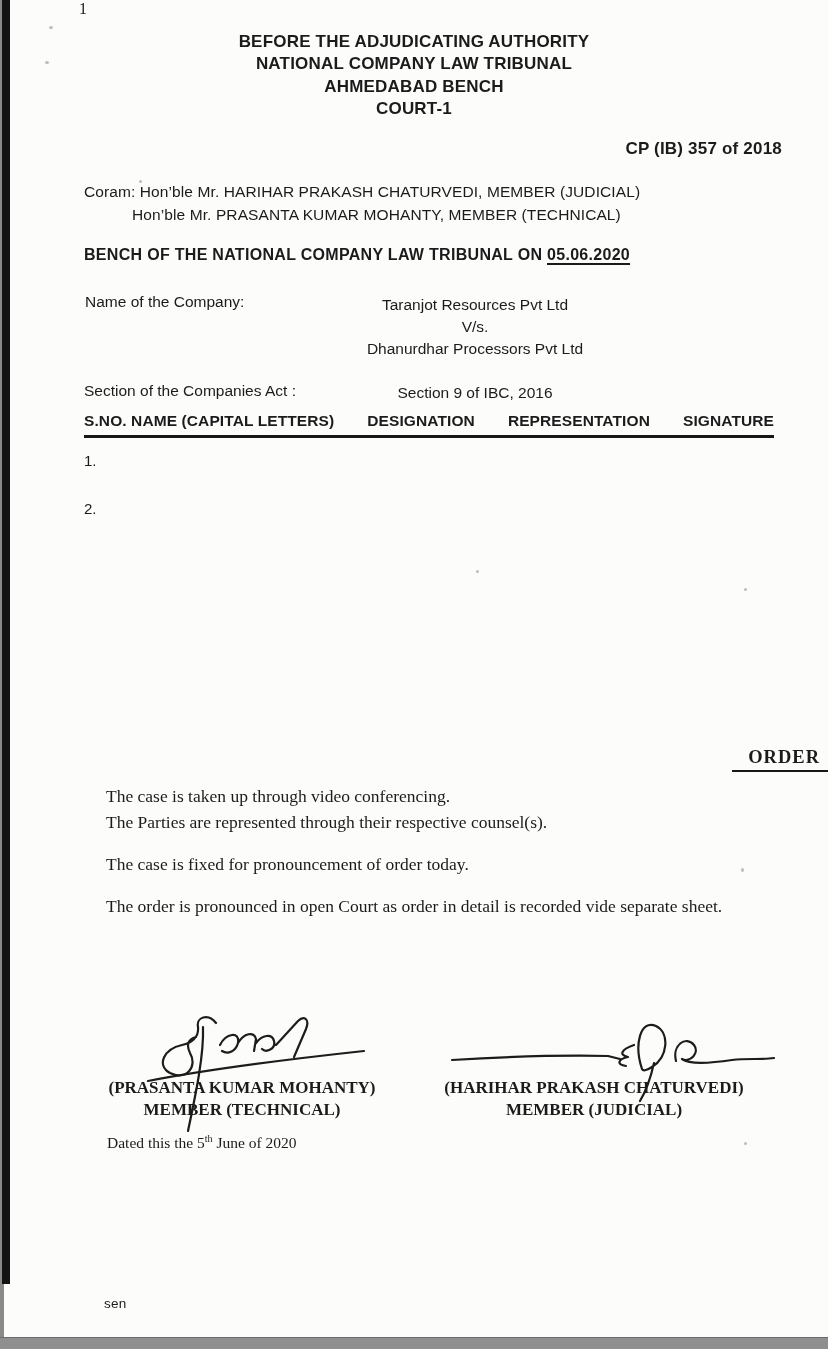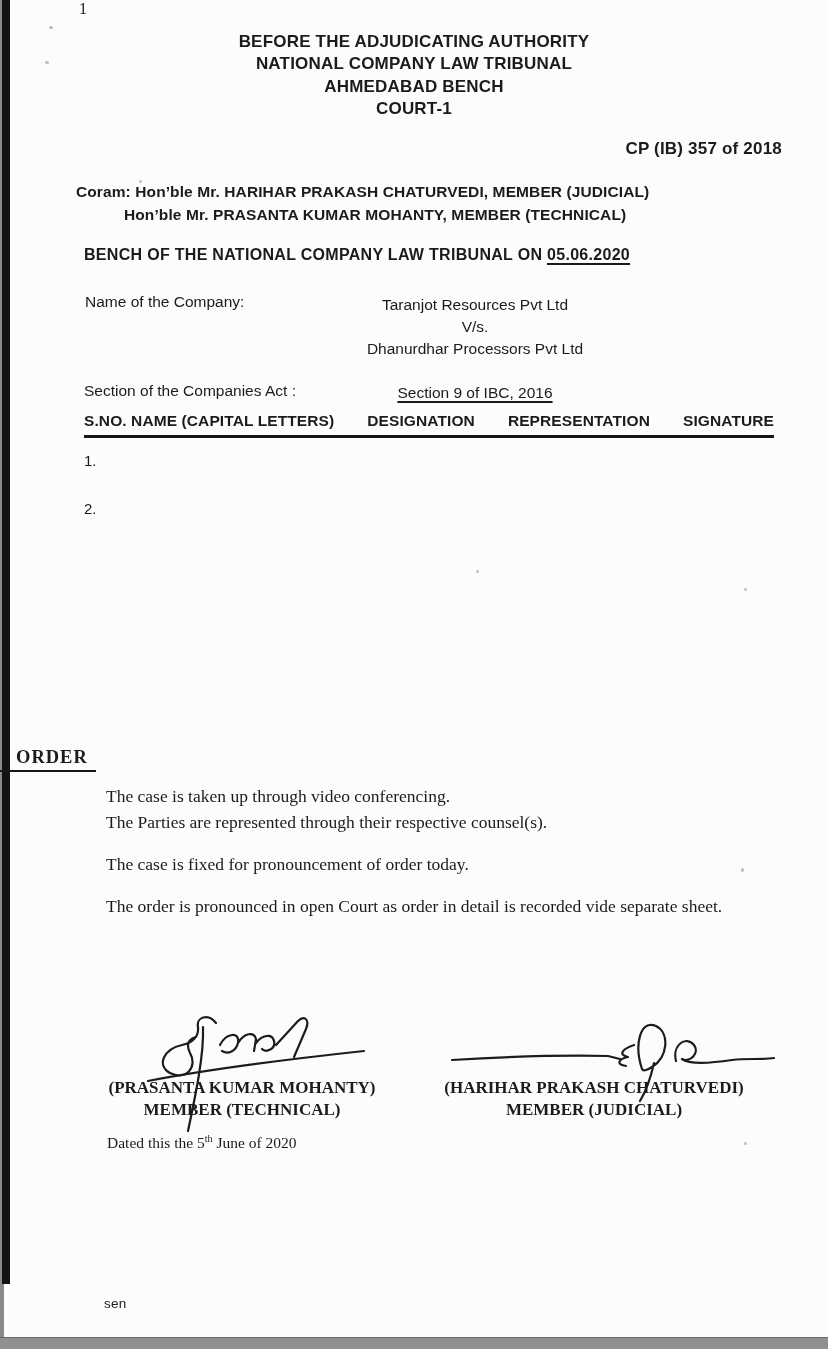--- a/index.html
+++ b/index.html
@@ -19,45 +19,45 @@
   .speck { position:absolute; background:#9a9a9a; border-radius:50%; opacity:.65; }
 
   
   .page-number { position:absolute; left:79px; top:0; font-family:"Liberation Serif", serif; font-size:16px; }
 
   .title-block { position:absolute; left:0; right:0; top:31px; text-align:center;
                  font-weight:bold; font-size:17px; line-height:22.4px; letter-spacing:.2px; }
 
   .case-number { position:absolute; right:46px; top:139px; font-weight:bold; font-size:17px; letter-spacing:.2px; }
 
-  .coram { position:absolute; left:76px; top:180px; font-weight:bold; font-size:15.5px; line-height:23px; letter-spacing:.1px; }
+  .coram { position:absolute; left:84px; top:180px; font-weight:normal; font-size:15.5px; line-height:23px; letter-spacing:.1px; }
   .coram .indent { padding-left:48px; }
 
   .hearing-heading { position:absolute; left:84px; width:688px; top:244px;
                      font-weight:bold; font-size:16px; line-height:22px; letter-spacing:.3px; }
   .hearing-heading .justified { text-align:justify; text-align-last:justify; }
   .u-date { text-decoration:underline; text-decoration-thickness:2px; text-underline-offset:3px; }
 
   .company-label { position:absolute; left:85px; top:293px; font-size:15.5px; }
   .company-values { position:absolute; left:310px; width:330px; top:294px; text-align:center;
                     font-size:15.5px; line-height:22px; }
 
   .section-label { position:absolute; left:84px; top:382px; font-size:15.5px; }
   .section-value { position:absolute; left:310px; width:330px; top:384px; text-align:center; font-size:15.5px; }
-  .section-value span { text-decoration:underline; text-decoration-thickness:1.5px; text-underline-offset:3px; }
+  .section-value span { text-decoration-thickness:1.5px; text-underline-offset:3px; }
 
   .table-header { position:absolute; left:84px; top:412px; width:690px;
                   display:flex; justify-content:space-between;
                   font-weight:bold; font-size:15.5px; letter-spacing:.1px;
                   border-bottom:3px solid #171717; padding-bottom:5px; }
 
   .row-no-1 { position:absolute; left:84px; top:452px; font-size:15px; }
   .row-no-2 { position:absolute; left:84px; top:500px; font-size:15px; }
 
-  .order-heading { position:absolute; left:0; right:0; top:747px; text-align:left;
+  .order-heading { position:absolute; left:0; right:0; top:747px; text-align:right;
                    font-family:"Liberation Serif", serif; font-weight:bold; font-size:18.5px; letter-spacing:1px; }
   .order-heading span { display:inline-block; border-bottom:2.5px solid #171717; padding:0 8px 2px 16px; }
 
   .order-para { position:absolute; left:106px; width:700px;
                 font-family:"Liberation Serif", serif; font-size:17.5px; }
   .p1 { top:786px; } .p2 { top:812px; } .p3 { top:854px; } .p4 { top:896px; }
 
   .signatures-svg { position:absolute; left:90px; top:1005px; }
 
   .sig-block { position:absolute; text-align:center; font-family:"Liberation Serif", serif;

